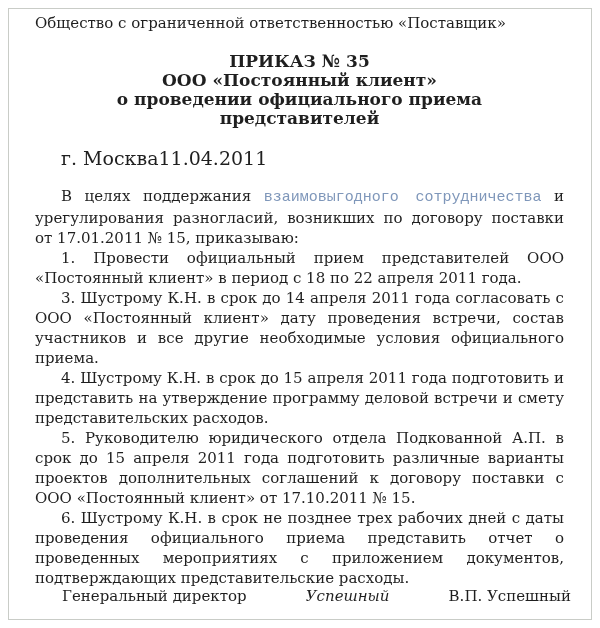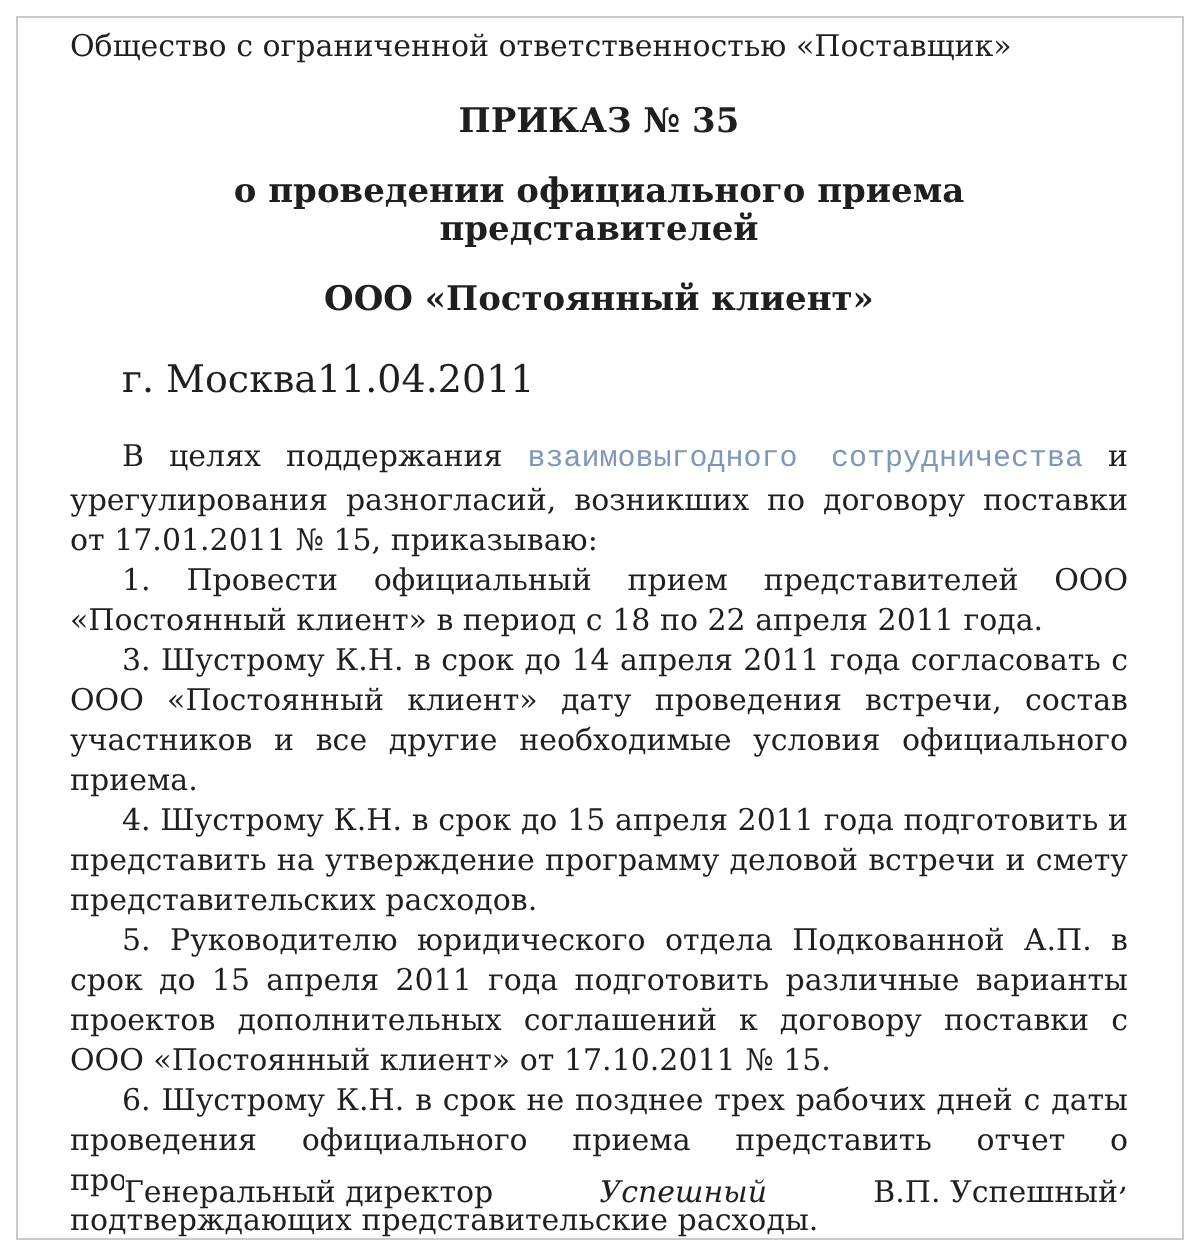--- a/index.html
+++ b/index.html
@@ -25,21 +25,21 @@
     font-size: 15px;
     line-height: 18px;
   }
   .title-block {
     margin-top: 20px;
     text-align: center;
     font-weight: bold;
     font-size: 17px;
     line-height: 19px;
   }
-  .title-block .t-line { margin: 16px; }
+  .title-block .t-line { margin: 0; }
   .meta-row {
     margin-top: 20px;
     display: flex;
     justify-content: flex-start;
     font-size: 19px;
     line-height: 20px;
   }
   .meta-row .city { padding-left: 26px; }
   .doc-body {
     margin-top: 18px;
@@ -53,42 +53,42 @@
   }
   .link-text {
     color: var(--link, #7f97ba);
     cursor: pointer;
     text-decoration: none;
     font-family: Liberation Mono, monospace;
   }
   .sign-row {
     position: absolute;
     left: 53px;
-    right: 32px;
+    right: 20px;
     bottom: 13px;
     display: flex;
     justify-content: space-between;
     align-items: flex-end;
     font-size: 15px;
     line-height: 20px;
     background: var(--bg, #ffffff);
   }
   .sign-row .autograph { font-style: italic; }
 </style>
 </head>
 <body>
 
 <div class="sheet">
 
   <div class="company-line">Общество с ограниченной ответственностью «Поставщик»</div>
 
   <div class="title-block">
     <div class="t-line">ПРИКАЗ № 35</div>
+    <div class="t-line">ООО «Постоянный клиент»</div>
     <div class="t-line">о проведении официального приема представителей</div>
-    <div class="t-line">ООО «Постоянный клиент»</div>
   </div>
 
   <div class="meta-row">
     <span class="city">г. Москва</span>
     <span class="date">11.04.2011</span>
   </div>
 
   <div class="doc-body">
     <p><span>В целях поддержания </span><span class="link-text">взаимовыгодного сотрудничества</span><span> и урегулирования разногласий, возникших по договору поставки от 17.01.2011 № 15, приказываю:</span></p>
 

